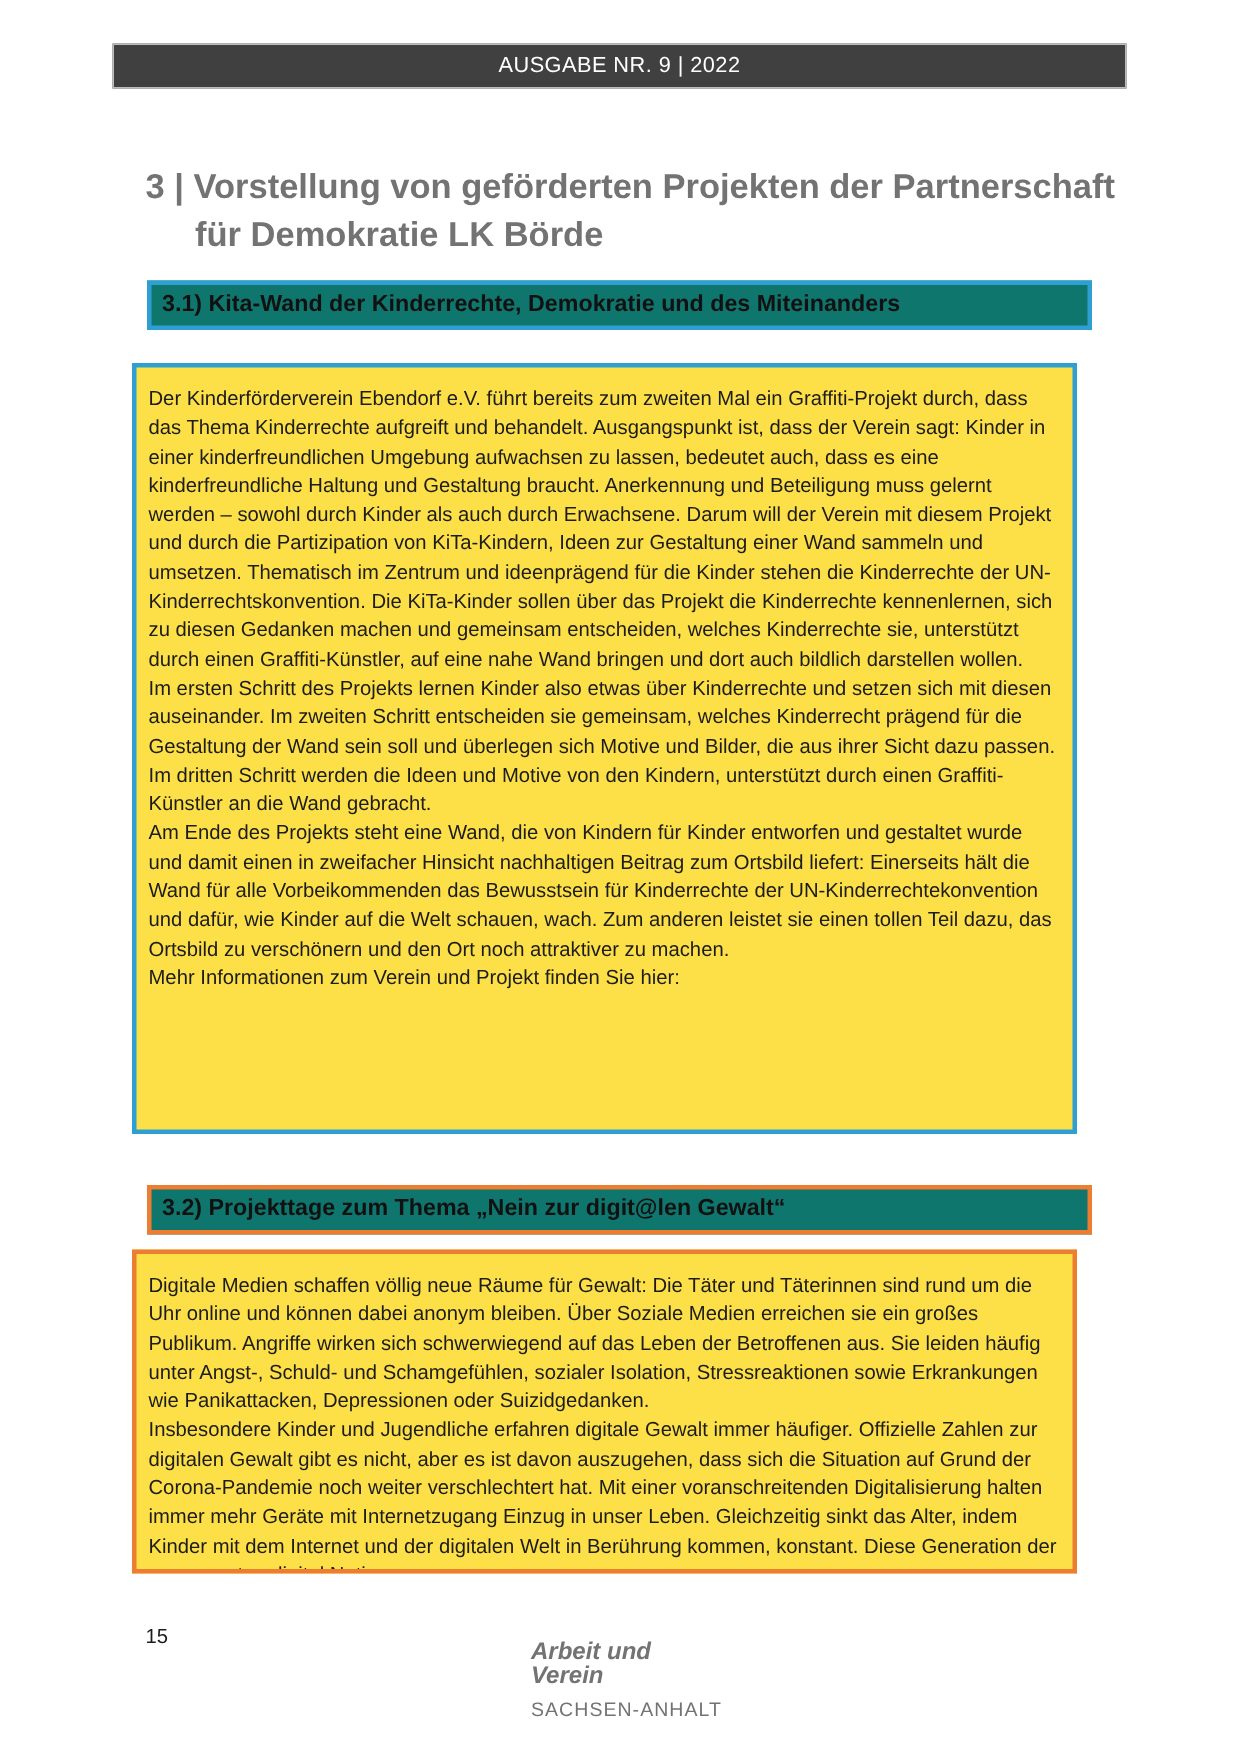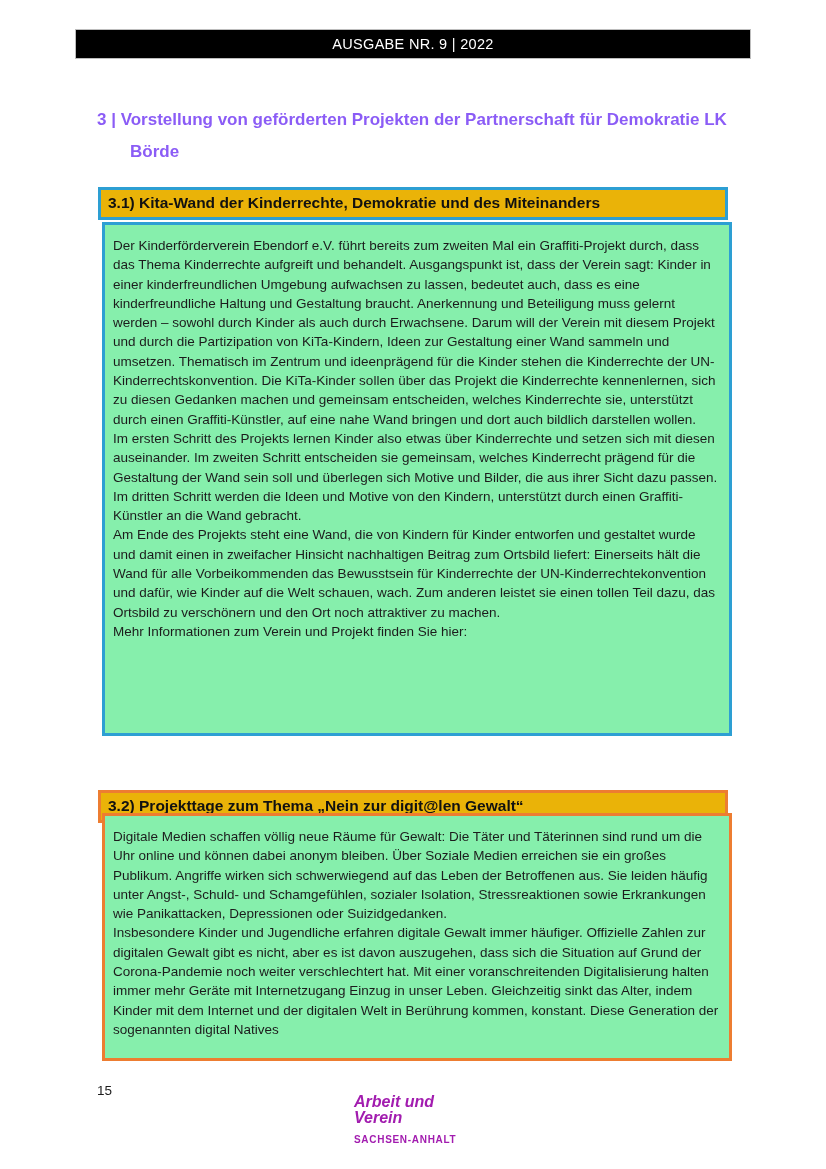--- a/index.html
+++ b/index.html
@@ -6,65 +6,65 @@
   .page{
     position:relative;
     width:826px;height:1169px;
     background:#ffffff;
     font-family:"Liberation Sans","DejaVu Sans",sans-serif;
     color:#1c1c1c;
     overflow:hidden;
   }
   .issue-bar{
     position:absolute;left:75px;top:29px;width:676px;height:30px;
-    background:#000000;border:1px solid #bdbdbd;box-sizing:border-box;
+    background:#404040;border:1px solid #bdbdbd;box-sizing:border-box;
     color:#ffffff;font-size:14.5px;line-height:28px;text-align:center;
     letter-spacing:0.3px;
   }
   .main-heading{
     position:absolute;left:97px;top:93px;width:625px;
-    font-size:17px;font-weight:bold;color:#8b5cf6;
+    font-size:23px;font-weight:bold;color:#737373;
     line-height:32px;
     padding-left:33px;text-indent:-33px;
   }
   .section-title-box{
     position:absolute;left:98px;width:630px;height:33px;
     border:3px solid;box-sizing:border-box;
     padding:0 7px;
     font-size:15.5px;font-weight:bold;color:#111111;line-height:26px;
-    background:#eab308;
+    background:#0f766e;
     white-space:nowrap;overflow:hidden;
   }
   .section-body-box{
-    position:absolute;left:102px;width:630px;
+    position:absolute;left:88px;width:630px;
     border:3px solid;box-sizing:border-box;
     padding:11px 8px 8px 8px;
     font-size:13.5px;line-height:19.3px;color:#1c1c1c;
-    background:#86efac;overflow:hidden;
+    background:#fde047;overflow:hidden;margin-top:20px;
   }
   .section-body-box p{margin:0;}
   .title-31{top:187px;}
   .body-31{top:222px;height:514px;}
   .title-32{top:778px;margin-top:12px;}
-  .body-32{top:813px;height:248px;}
+  .body-32{top:813px;height:216px;}
   .link-line{margin-top:38px !important;}
   a.doc-link{color:#0563c1;text-decoration:underline;cursor:pointer;}
   .page-number{
     position:absolute;left:97px;top:1083px;
     font-size:13.5px;color:#1c1c1c;
   }
   .logo{
     position:absolute;left:354px;top:1094px;
     font-style:italic;font-weight:bold;
     font-size:16px;line-height:16px;
   }
   .logo .logo-line{white-space:nowrap;}
   .logo .logo-region{
-    font-style:normal;font-weight:bold;
-    font-size:10px;letter-spacing:0.7px;
+    font-style:normal;font-weight:normal;
+    font-size:13px;letter-spacing:0.7px;
     margin-top:6px;
   }
 </style>
 </head>
 <body>
 
 <div class="page">
 
   <div class="issue-bar">AUSGABE NR. 9 | 2022</div>
 
@@ -81,19 +81,19 @@
 
   <div class="section-title-box title-32" style="border-color: rgb(237, 125, 49);">3.2) Projekttage zum Thema „Nein zur digit@len Gewalt“</div>
 
   <div class="section-body-box body-32" style="border-color: rgb(237, 125, 49);">
     <p>Digitale Medien schaffen völlig neue Räume für Gewalt: Die Täter und Täterinnen sind rund um die Uhr online und können dabei anonym bleiben. Über Soziale Medien erreichen sie ein großes Publikum. Angriffe wirken sich schwerwiegend auf das Leben der Betroffenen aus. Sie leiden häufig unter Angst-, Schuld- und Schamgefühlen, sozialer Isolation, Stressreaktionen sowie Erkrankungen wie Panikattacken, Depressionen oder Suizidgedanken.</p>
     <p>Insbesondere Kinder und Jugendliche erfahren digitale Gewalt immer häufiger. Offizielle Zahlen zur digitalen Gewalt gibt es nicht, aber es ist davon auszugehen, dass sich die Situation auf Grund der Corona-Pandemie noch weiter verschlechtert hat. Mit einer voranschreitenden Digitalisierung halten immer mehr Geräte mit Internetzugang Einzug in unser Leben. Gleichzeitig sinkt das Alter, indem Kinder mit dem Internet und der digitalen Welt in Berührung kommen, konstant. Diese Generation der sogenannten digital Natives</p>
   </div>
 
   <div class="page-number">15</div>
 
-  <div class="logo" style="color: #a21caf;">
+  <div class="logo" style="color: #737373;">
     <div class="logo-line">Arbeit und</div>
     <div class="logo-line">Verein</div>
     <div class="logo-region">SACHSEN-ANHALT</div>
   </div>
 
 </div>
 
 </body></html>

